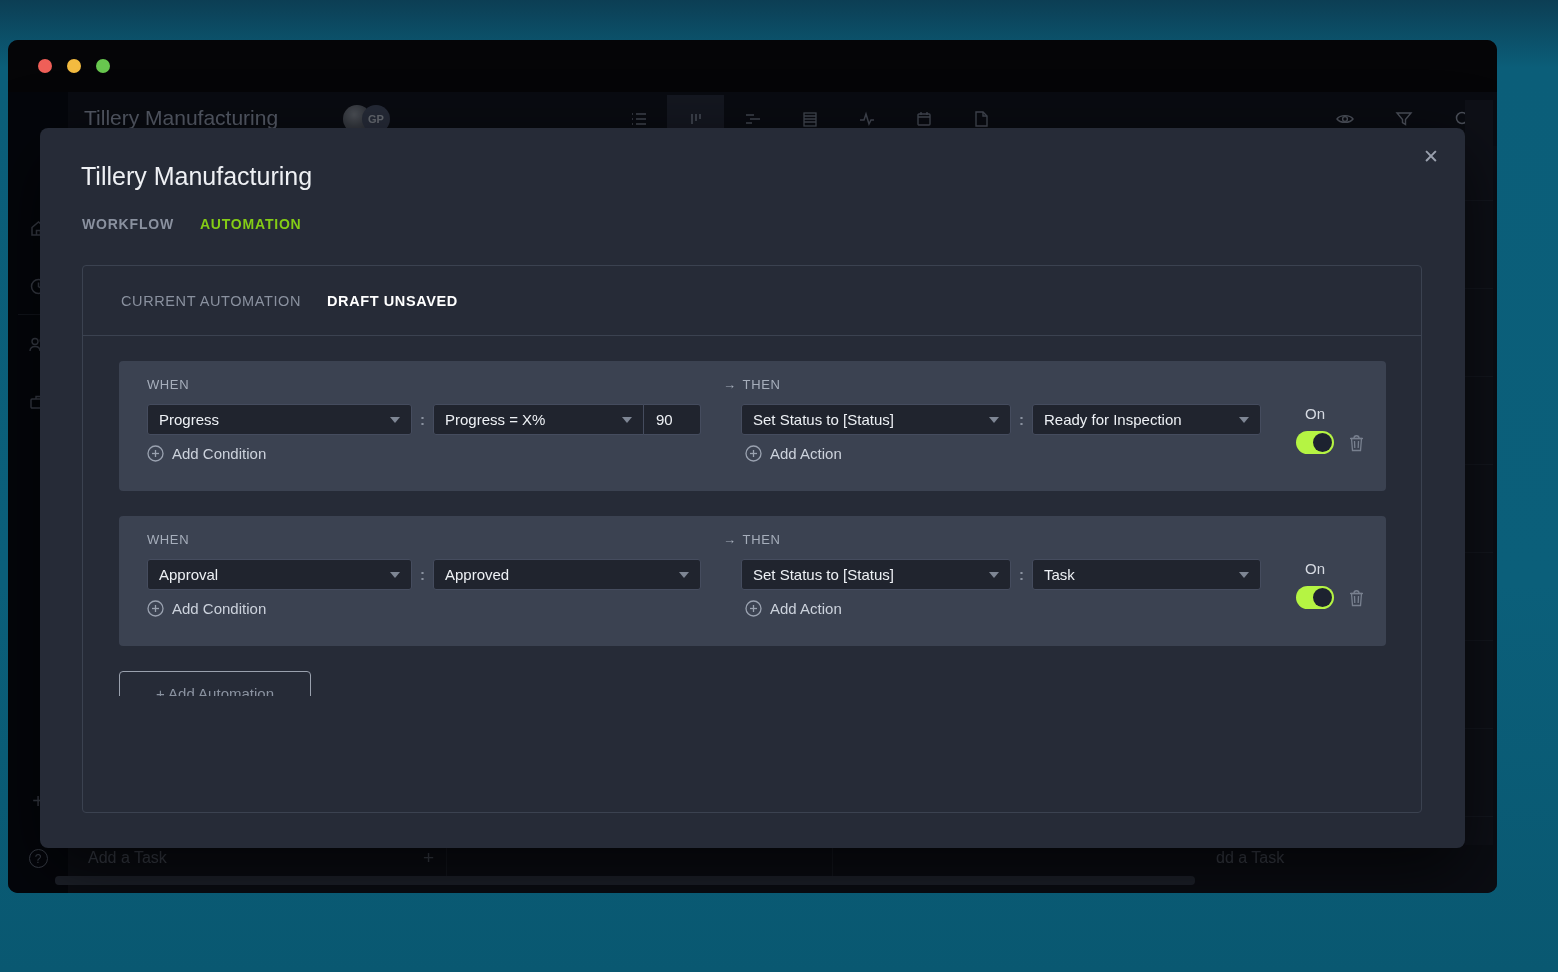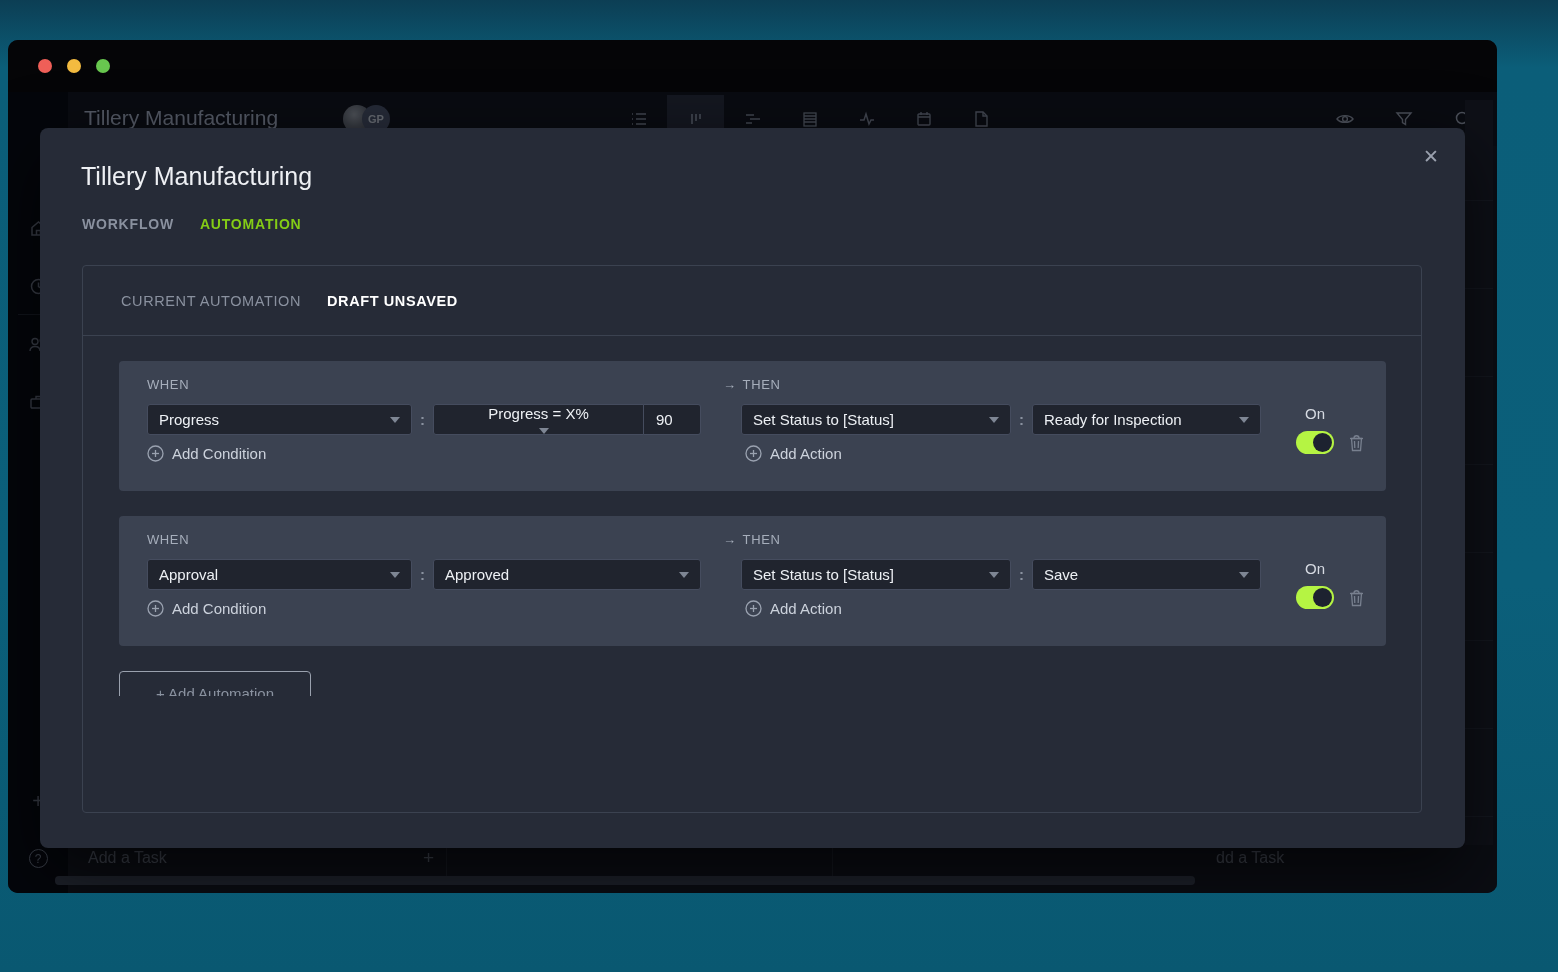--- a/index.html
+++ b/index.html
@@ -64,21 +64,21 @@
   .ptab { color:#8a919f; font-weight:500; } .ptab.active { color:#ffffff; font-weight:bold; }
   .rules-wrap { height:360px; flex:0 0 auto; overflow:hidden; padding:25px 35px 0 36px; }
 
   .rule-card { position:relative; height:130px; background:#3b4251; border-radius:4px; margin-bottom:25px; }
   .rlabel { position:absolute; top:16px; font-size:13px; letter-spacing:.6px; color:#a6aebb; font-weight:500; }
   .lbl-when { left:28px; } .lbl-then { left:604px; }
   .fields { position:absolute; top:43px; display:flex; align-items:center; height:31px; }
   .fields.when { left:28px; } .fields.then { left:622px; }
   .dd { height:31px; background:#20242e; border:1px solid #454c5e; border-radius:3px;
     display:flex; align-items:center; justify-content:space-between; padding:0 11px; color:#eef1f5; font-size:15px; }
-  .w265 { width:265px; } .w211 { width:211px;flex-direction:column; } .w268 { width:268px; } .w270 { width:270px; } .w229 { width:229px; }
+  .w265 { width:265px; } .w211 { width:211px; } .w268 { width:268px; } .w270 { width:270px; } .w229 { width:229px; }
   .chev { width:0; height:0; border-left:5px solid transparent; border-right:5px solid transparent;
     border-top:6px solid #7e8694; margin-left:10px; }
   .colon { color:#8a92a0; font-weight:bold; margin:0 8px; font-size:15px; }
   .val-box { width:57px; height:31px; background:#20242e; border:1px solid #454c5e; border-left:none;
     border-radius:0 3px 3px 0; color:#eef1f5; font-size:15px; padding:0 0 0 12px; outline:none;
     font-family:"Liberation Sans", sans-serif; }
   .dd.joined { border-radius:3px 0 0 0; border-right:1px solid #454c5e; border-radius:3px 0 0 3px; }
   .add-link { position:absolute; top:84px; display:flex; align-items:center; gap:8px; color:#ccd2dc; font-size:15px; }
   .add-cond { left:28px; } .add-act { left:626px; }
   .on-label { position:absolute; left:1177px; top:44px; width:38px; text-align:center; color:#d6dae2; font-size:15px; }
@@ -338,21 +338,21 @@
               <span class="chev"></span>
             </div>
           </div>
           <div class="fields then">
             <div class="dd w270">
               <span>Set Status to [Status]</span>
               <span class="chev"></span>
             </div>
             <span class="colon">:</span>
             <div class="dd w229">
-              <span>Save</span>
+              <span>Task</span>
               <span class="chev"></span>
             </div>
           </div>
           <div class="add-link add-cond">
             <svg class="ic" width="17" height="17" viewBox="0 0 17 17" fill="none" stroke="#9aa2b0" stroke-width="1.3">
                 <circle cx="8.5" cy="8.5" r="7.5"></circle>
                 <line x1="8.5" y1="5" x2="8.5" y2="12"></line>
                 <line x1="5" y1="8.5" x2="12" y2="8.5"></line>
               </svg>
             <span>Add Condition</span>

